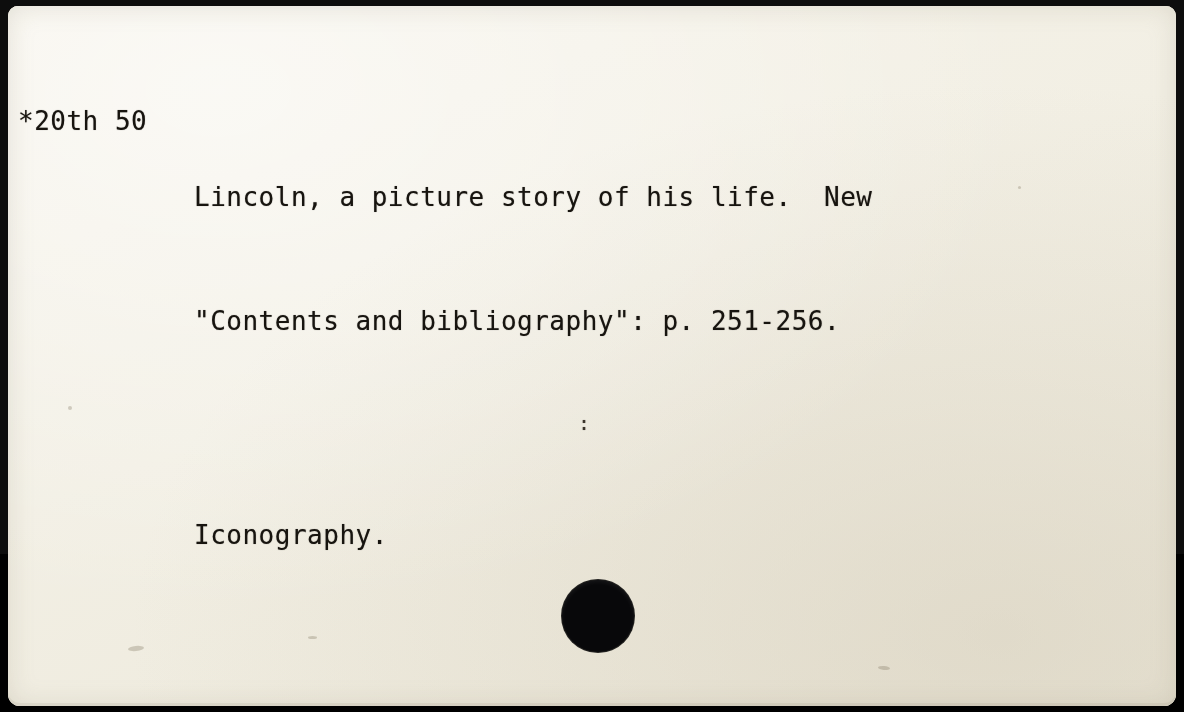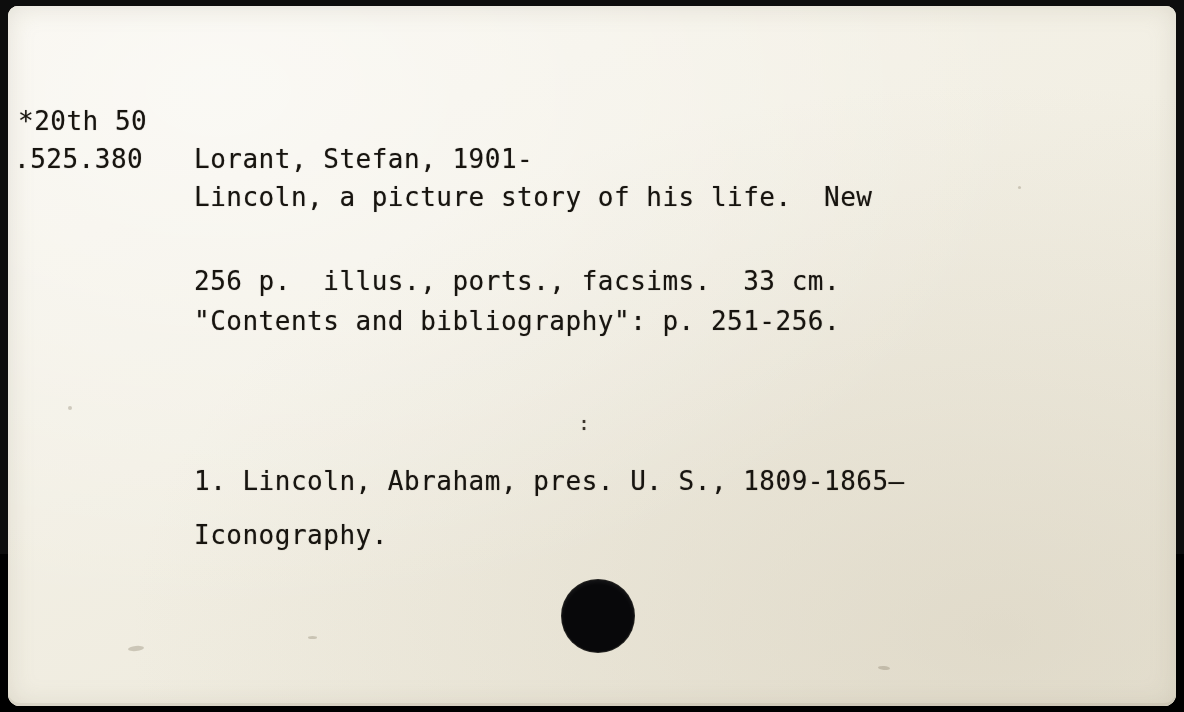--- a/index.html
+++ b/index.html
@@ -105,31 +105,27 @@
 </style>
 </head>
 <body>
 
 <div class="card-scene">
   <div class="card">
     <div class="paper-tone"></div>
 
     <div class="typed">
       <div class="line call-1">*20th 50</div>
-      <div class="line call-2">.525.380</div>
 
-      <div class="line title-1">Lorant, Stefan, 1901-</div>
 
       <div class="line body-1">Lincoln, a picture story of his life.  New</div>
-      <div class="line body-3">256 p.  illus., ports., facsims.  33 cm.</div>
       <div class="line body-4">"Contents and bibliography": p. 251-256.</div>
 
       <div class="line mark-1">:</div>
 
-      <div class="line trace-1">1. Lincoln, Abraham, pres. U. S., 1809-1865—</div>
       <div class="line trace-2">Iconography.</div>
     </div>
 
     <div class="speck s1"></div>
     <div class="speck s2"></div>
     <div class="speck s3"></div>
     <div class="speck s4"></div>
     <div class="speck s5"></div>
 
     <div class="punch-hole"></div>

